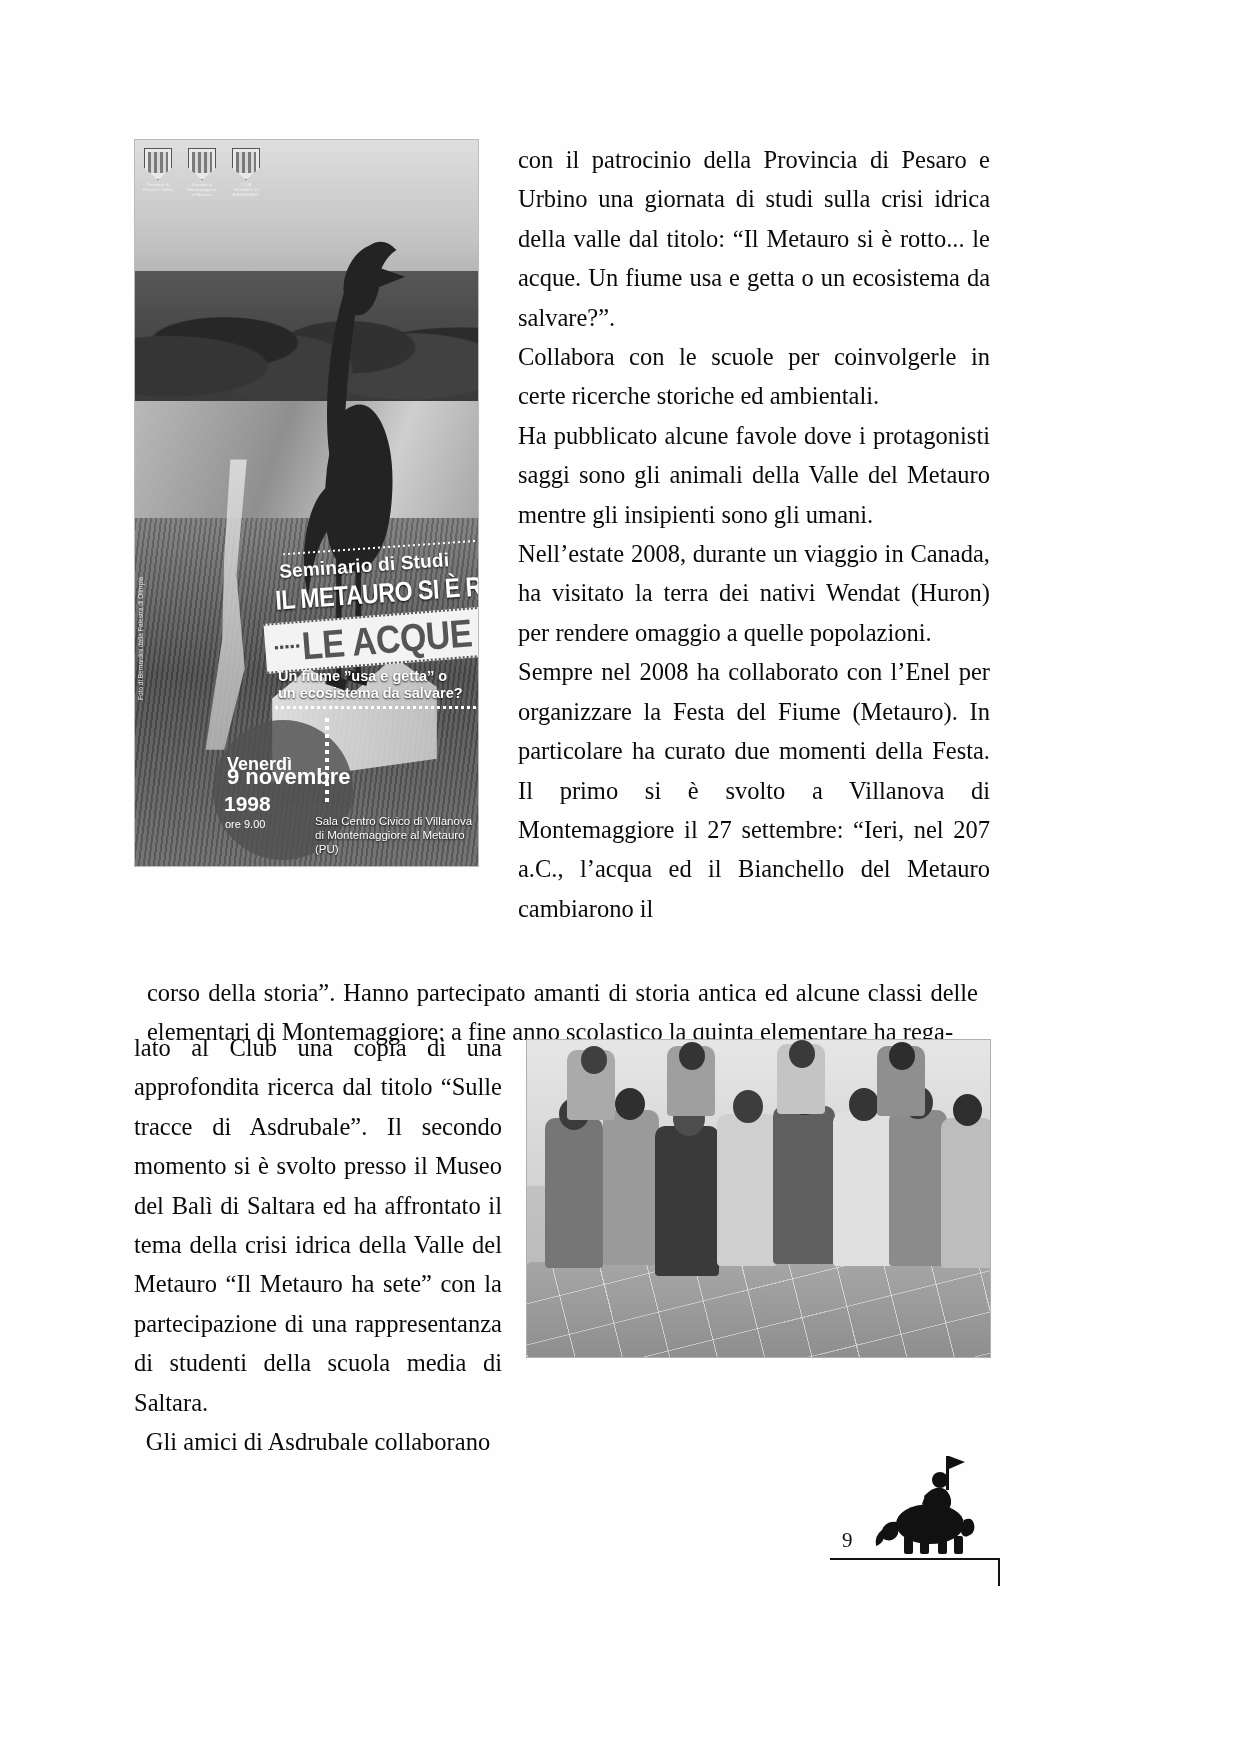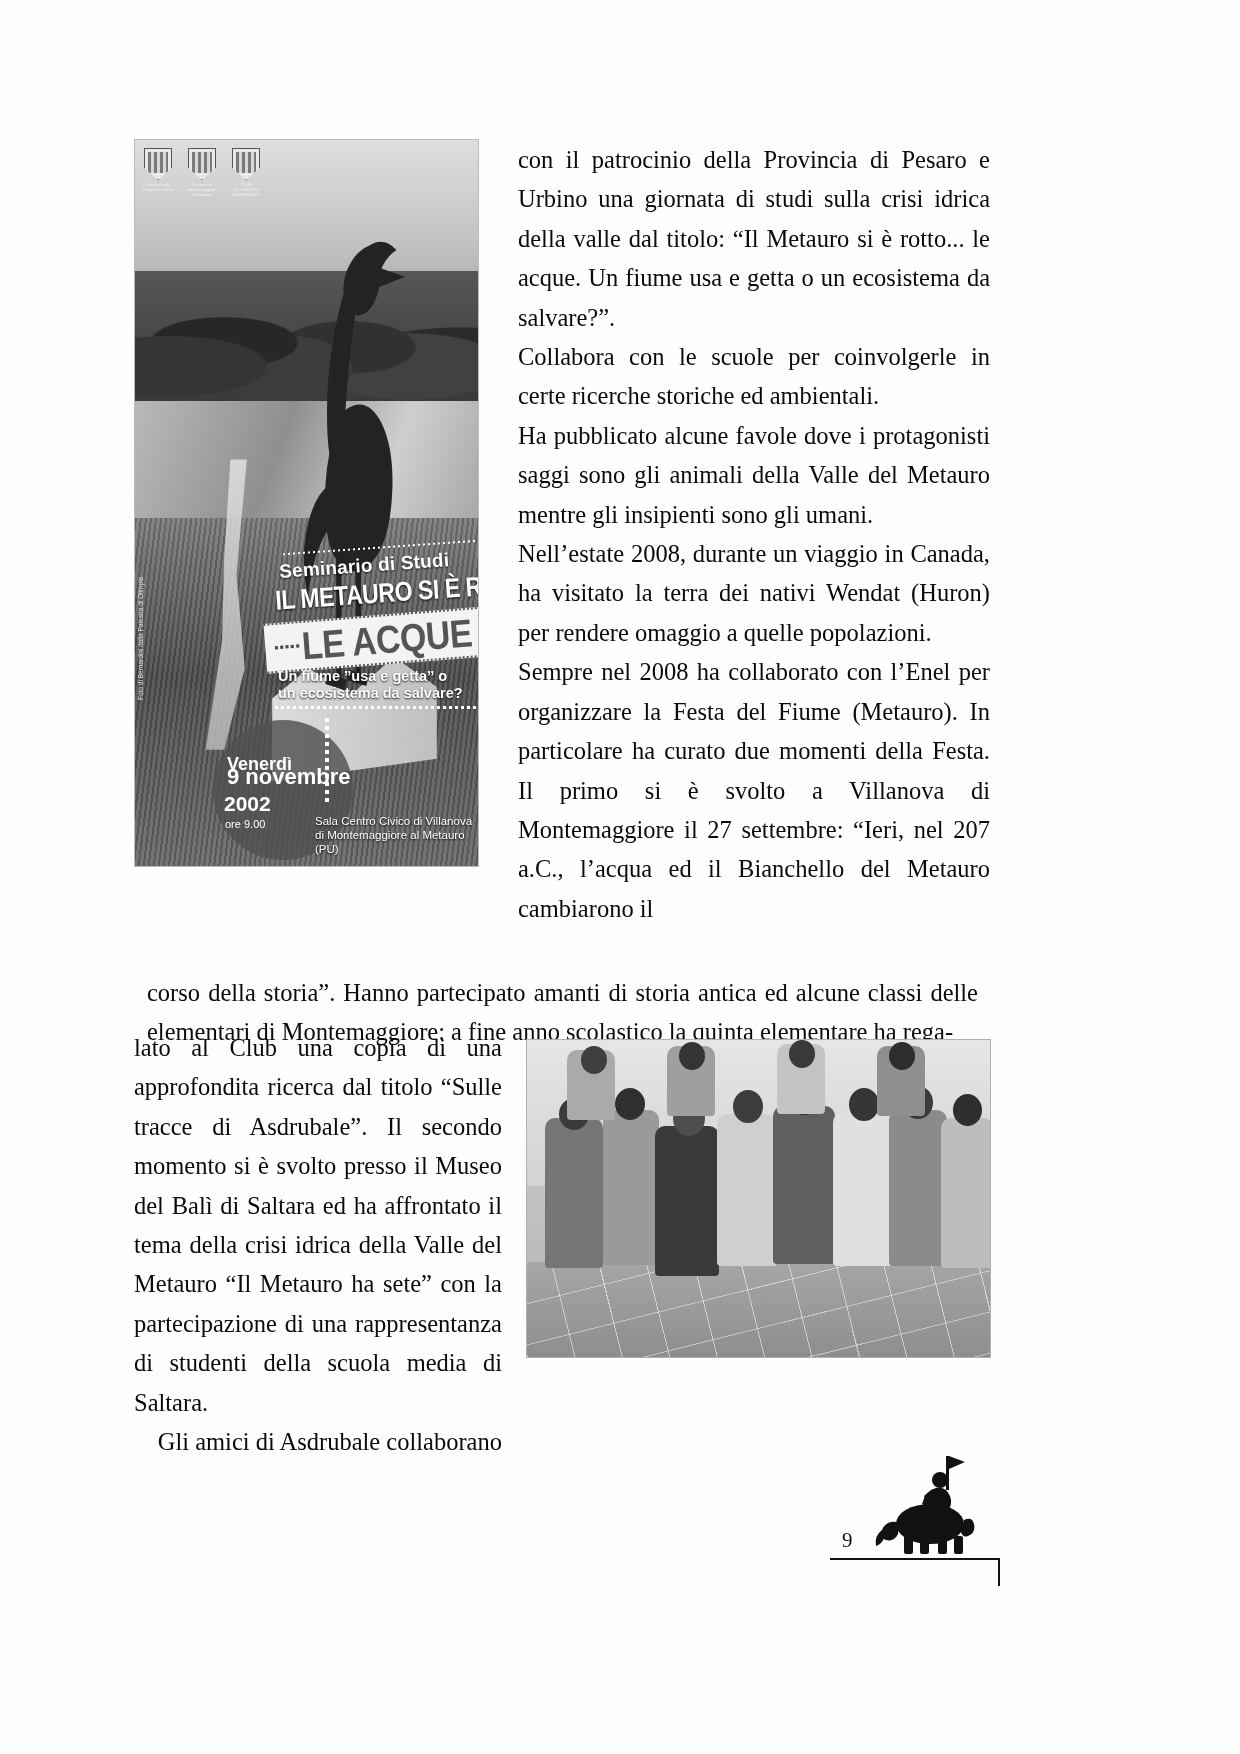--- a/index.html
+++ b/index.html
@@ -18,21 +18,21 @@
   .full-lines{
     position:absolute;left:134px;top:960px;width:857px;
     font-size:24.5px;line-height:39.4px;text-align:justify;
   }
   .full-lines p{margin:13px;}
   .col-left-bottom{
     position:absolute;left:134px;top:1028px;width:368px;
     font-size:24.5px;line-height:39.4px;text-align:justify;
   }
   .col-left-bottom p{margin:0;}
-  .lastline{text-align:right;}
+  .lastline{text-align:center;}
 
   
   .poster{
     position:absolute;left:135px;top:140px;width:343px;height:726px;
     overflow:hidden;background:#6d6d6d;
     box-shadow:0 0 0 1px #bbb;
   }
   .poster .sky{
     position:absolute;left:0;top:0;width:100%;height:26%;
     background:linear-gradient(#dedede,#c2c2c2 55%,#9d9d9d);
@@ -242,21 +242,21 @@
 
       <div class="sub1">
         <div>Un fiume ˮusa e gettaˮ o</div>
         <div>un ecosistema da salvare?</div>
       </div>
       <div class="dotline"></div>
 
       <div class="datecircle">
         <div class="dow">Venerdì</div>
         <div class="dnum">9 novembre</div>
-        <div class="yr">2002</div>
+        <div class="yr">1998</div>
         <div class="hr">ore 9.00</div>
       </div>
       <div class="vdots"></div>
 
       <div class="venue">
         <div>Sala Centro Civico di Villanova</div>
         <div>di Montemaggiore al Metauro (PU)</div>
       </div>
 
       <div class="vertcredit">Foto di Bernardini dalla Palestra di Olimpia</div>

